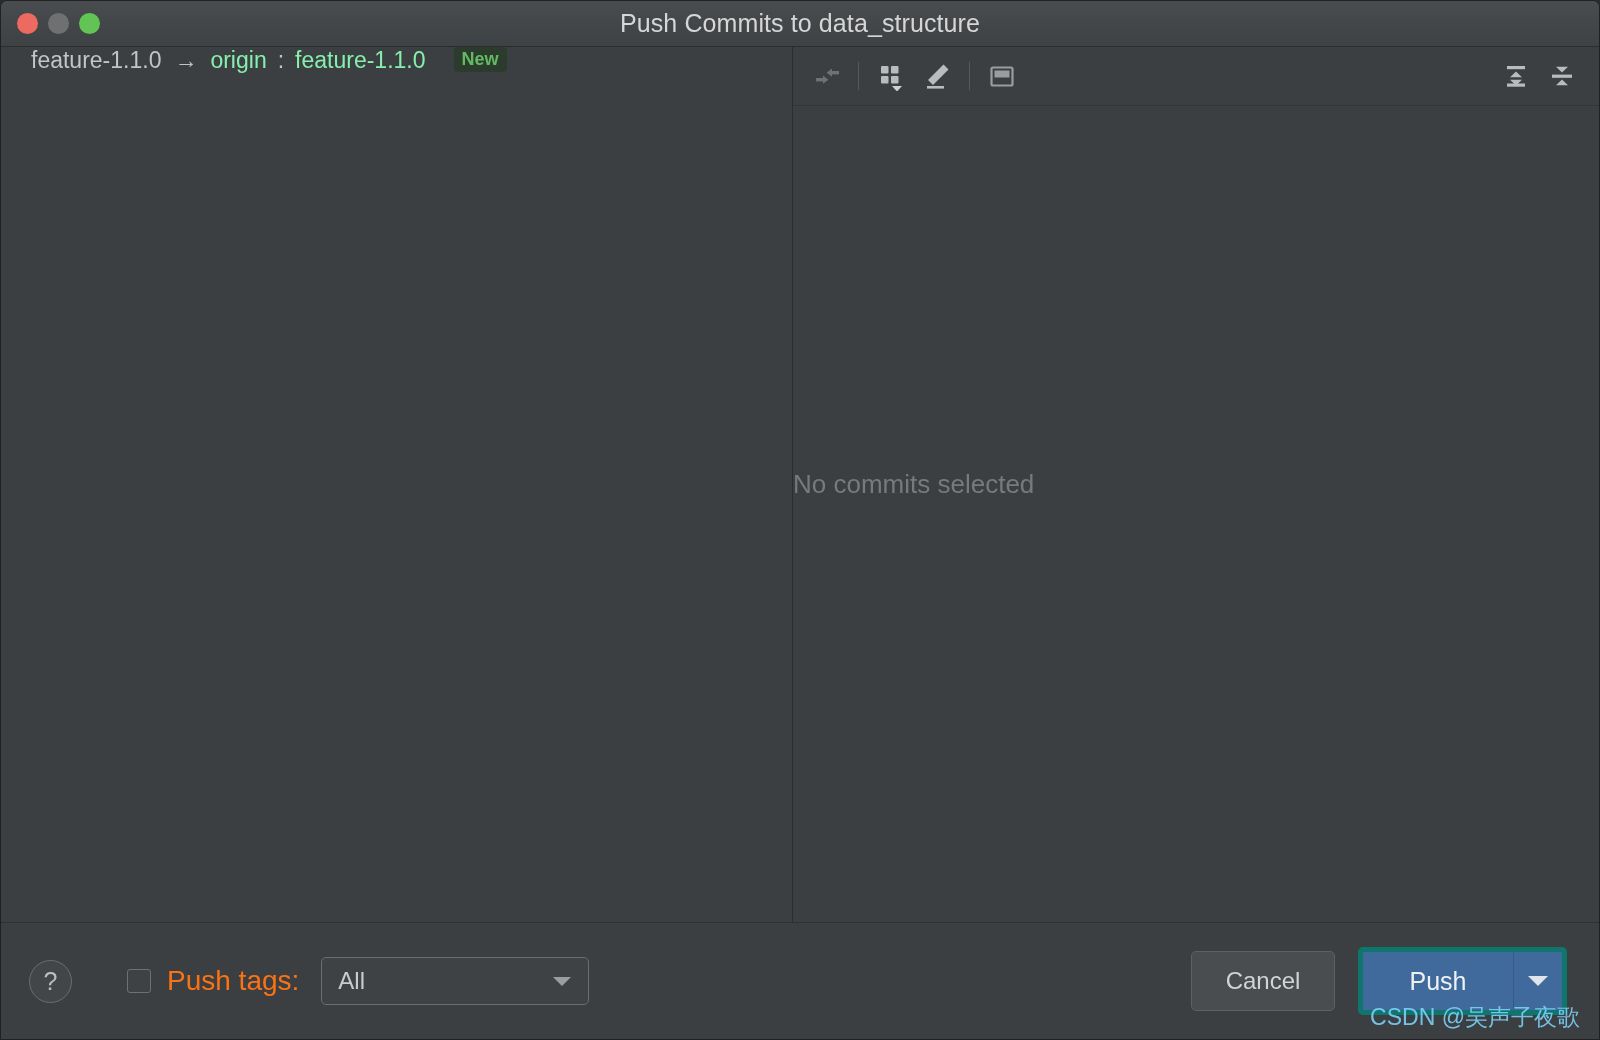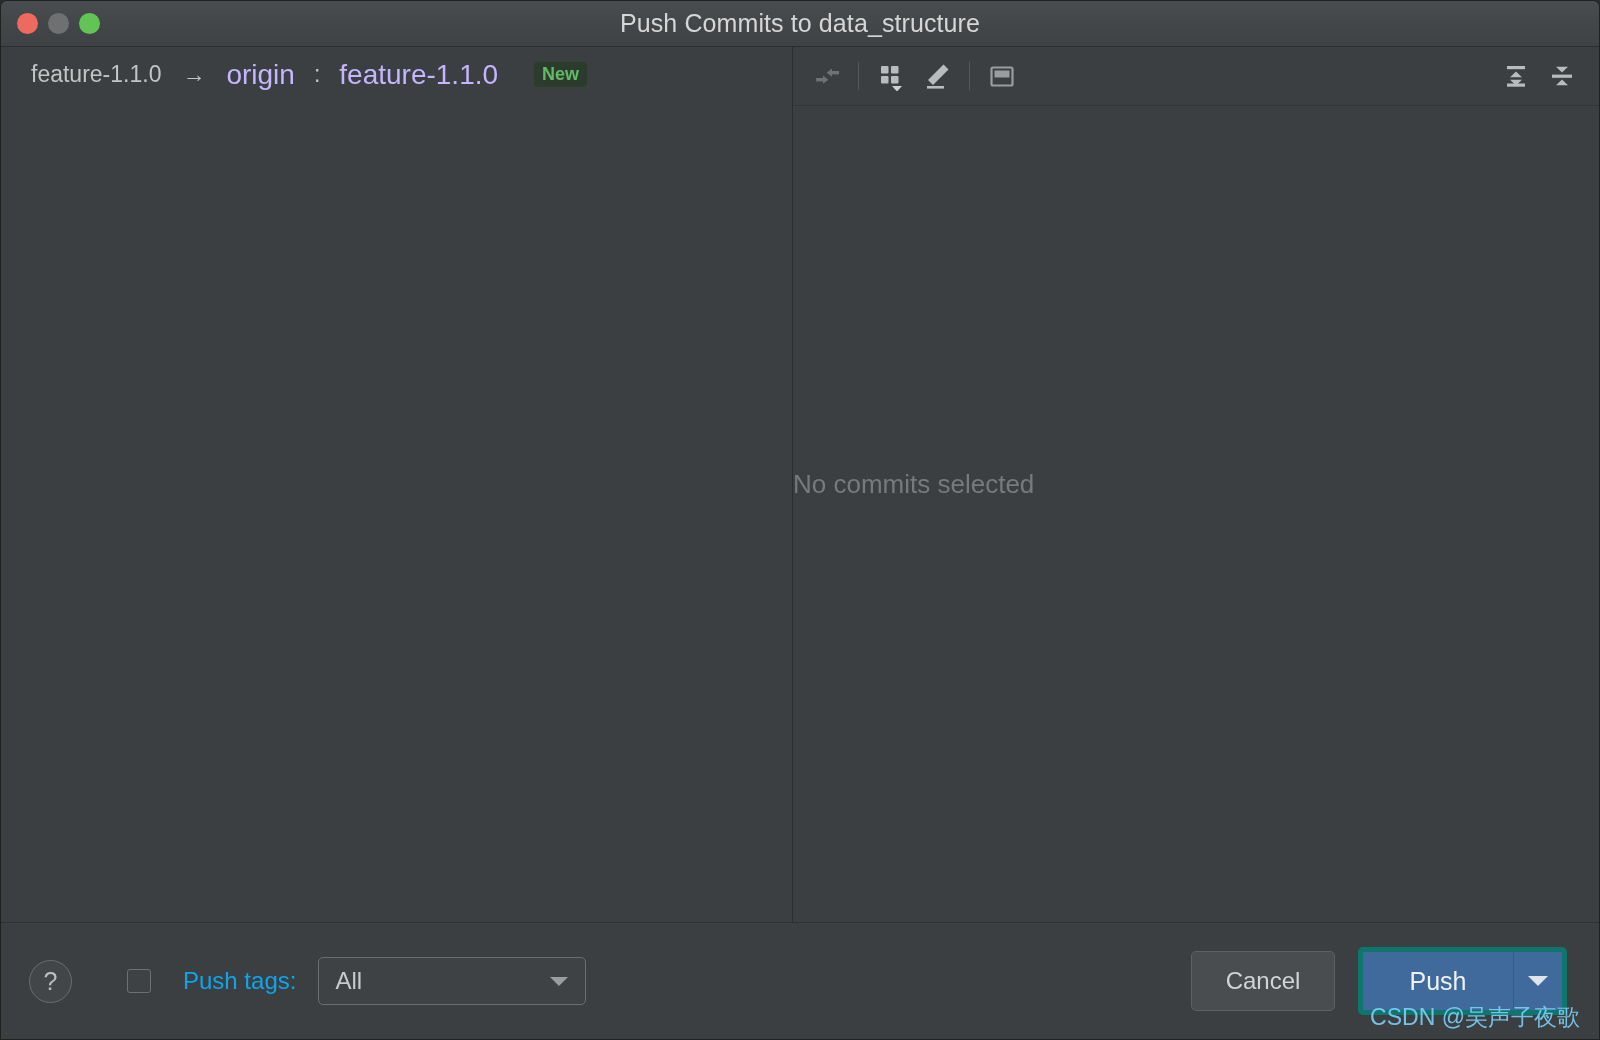--- a/index.html
+++ b/index.html
@@ -82,37 +82,37 @@
     min-width: 791px;
     background: #3c3f41;
     border-right: 1px solid #2b2d2f;
     display: flex;
     flex-direction: column;
   }
   #push-target-row {
     height: 55px;
     min-height: 55px;
     display: flex;
-    align-items: center;
+    align-items: flex-start;
     padding-left: 30px;
-    gap: 12px;
+    gap: 4px;
     white-space: nowrap;
   }
   .branch-local {
     font-size: 23px;
     color: #c3c4c4;
   }
   .arrow-glyph {
     font-size: 23px;
     color: #c3c4c4;
     margin: 0 9px;
   }
   .branch-remote {
-    font-size: 28px;
-    color: #c4b5fd;
+    font-size: 23px;
+    color: #86efac;
   }
   .colon-sep {
     font-size: 23px;
     color: #c3c4c4;
     margin: 0 7px;
   }
   .badge-new {
     margin-left: 24px;
     font-size: 18px;
     color: #64b964;
@@ -206,23 +206,23 @@
   }
   #push-tags-checkbox {
     width: 24px;
     height: 24px;
     border: 1px solid #6e7174;
     border-radius: 3px;
     background: #3f4244;
     box-sizing: border-box;
   }
   #push-tags-label {
-    font-size: 24px;
-    color: #0ea5e9;
-    margin-left: 32px;
+    font-size: 28px;
+    color: #f97316;
+    margin-left: 16px;
   }
   #push-tags-select {
     margin-left: 22px;
     width: 268px;
     height: 48px;
     border: 1px solid #6b6e70;
     border-radius: 5px;
     background: #3f4244;
     box-sizing: border-box;
     display: flex;

